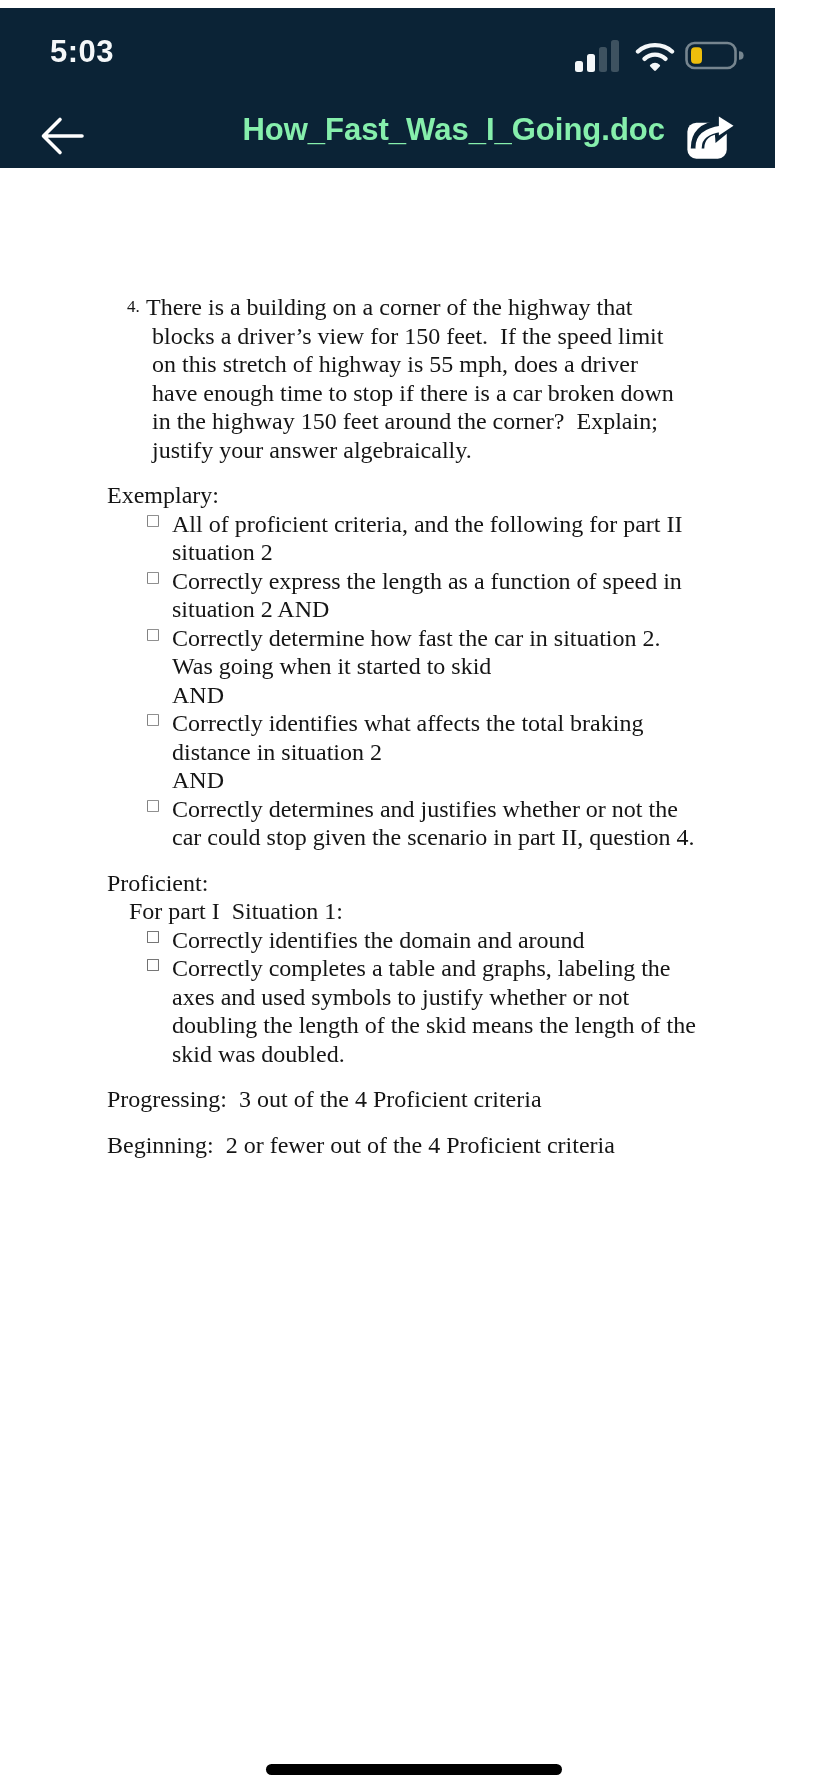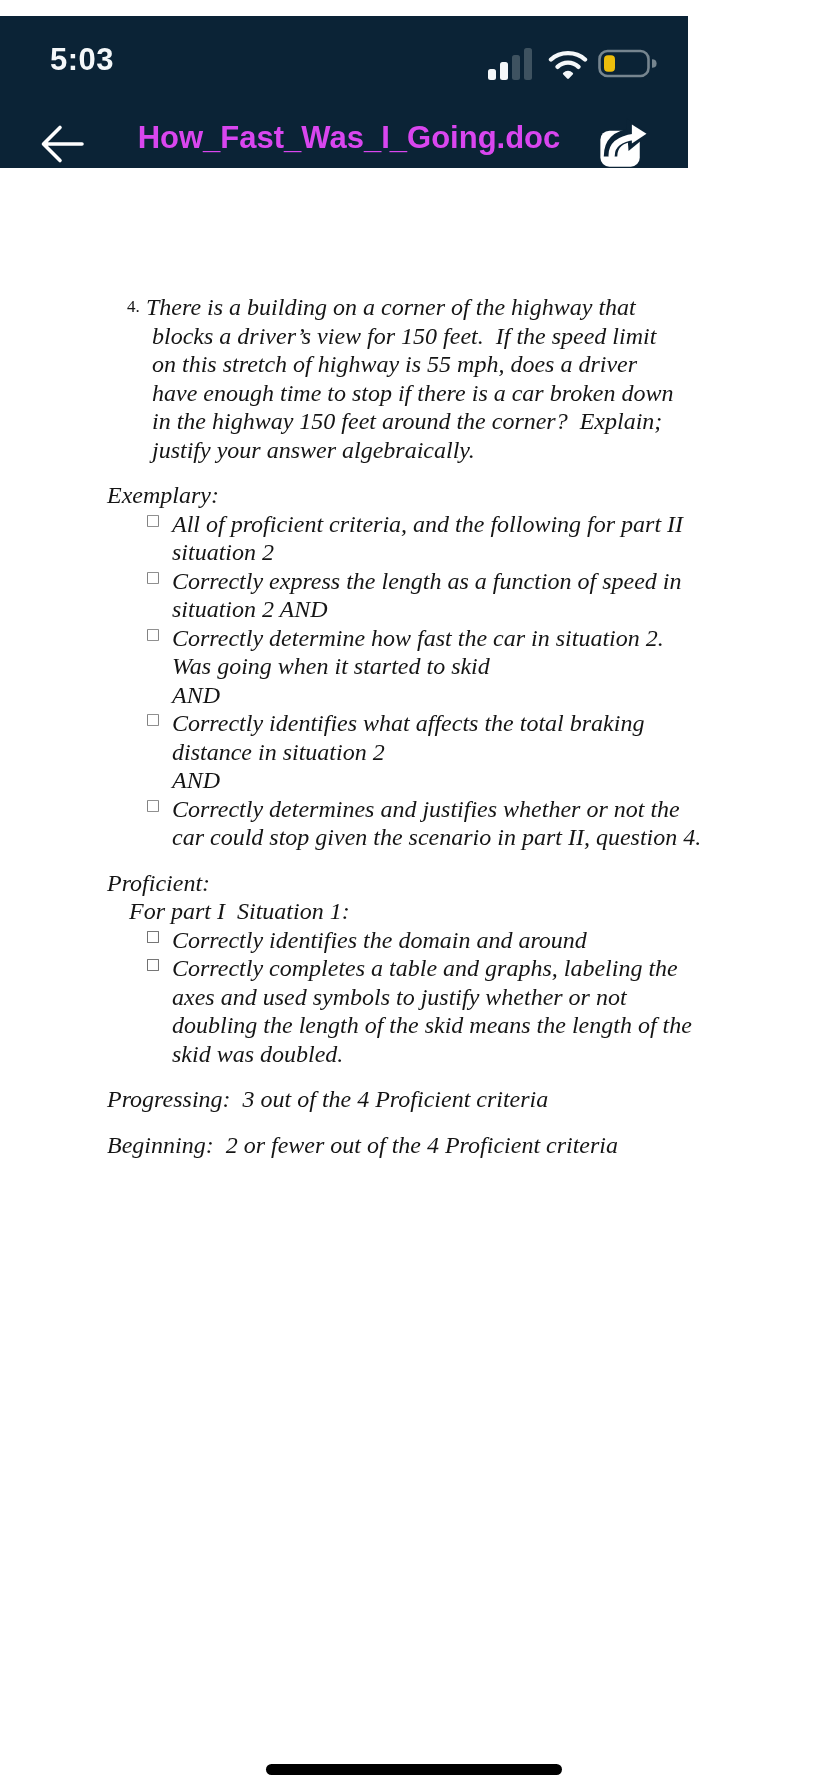--- a/index.html
+++ b/index.html
@@ -4,48 +4,48 @@
 <style>
   html,body { margin:0; padding:0; background:#e8e8e8; }
   .phone {
     position:relative; width:828px; height:1792px; margin:0 auto;
     background:#ffffff; overflow:hidden;
     font-family:"Liberation Sans", sans-serif;
   }
 
   
   .chrome {
-    position:absolute; top:16px; left:0; width:688px; height:168px;
+    position:absolute; top:8px; left:0; width:775px; height:168px;
     background:#0b2336;
   }
   .time {
     position:absolute; left:50px; top:26px;
     font-size:31px; font-weight:700; color:#f4f7f9; letter-spacing:.5px;
   }
   .status-icons {
     position:absolute; right:30px; top:36px;
     display:flex; align-items:center; gap:10px; height:28px;
   }
   .back-btn { position:absolute; left:36px; top:102px; width:52px; height:52px; cursor:pointer; }
   .nav-title {
     position:absolute; left:120px; right:110px; top:104px;
-    text-align:center; font-size:31px; font-weight:600; color:#d946ef;
+    text-align:right; font-size:31px; font-weight:600; color:#86efac;
     white-space:nowrap; overflow:hidden;
   }
   .share-btn { position:absolute; right:38px; top:100px; width:52px; height:54px; cursor:pointer; }
 
   
   .doc {
     position:absolute; top:168px; left:0; width:828px; height:1624px;
     background:#ffffff; color:#151515;
     font-family:"Liberation Serif", serif;
     font-size:24px; line-height:28.5px;
   }
   .doc-inner { padding:0 90px 0 107px; }
-  .pre { white-space:pre-wrap;font-style:italic; }
+  .pre { white-space:pre-wrap; }
 
   .question { margin:125px 0 0 45px; position:relative; }
   .q-num {
     position:absolute; left:-25px; top:5px;
     font-size:17px; line-height:17px;
   }
   .q-text { text-indent:-6px; }
 
   .h-scoring   { margin-top:344px; }
   .h-block     { margin-top:17px; }

